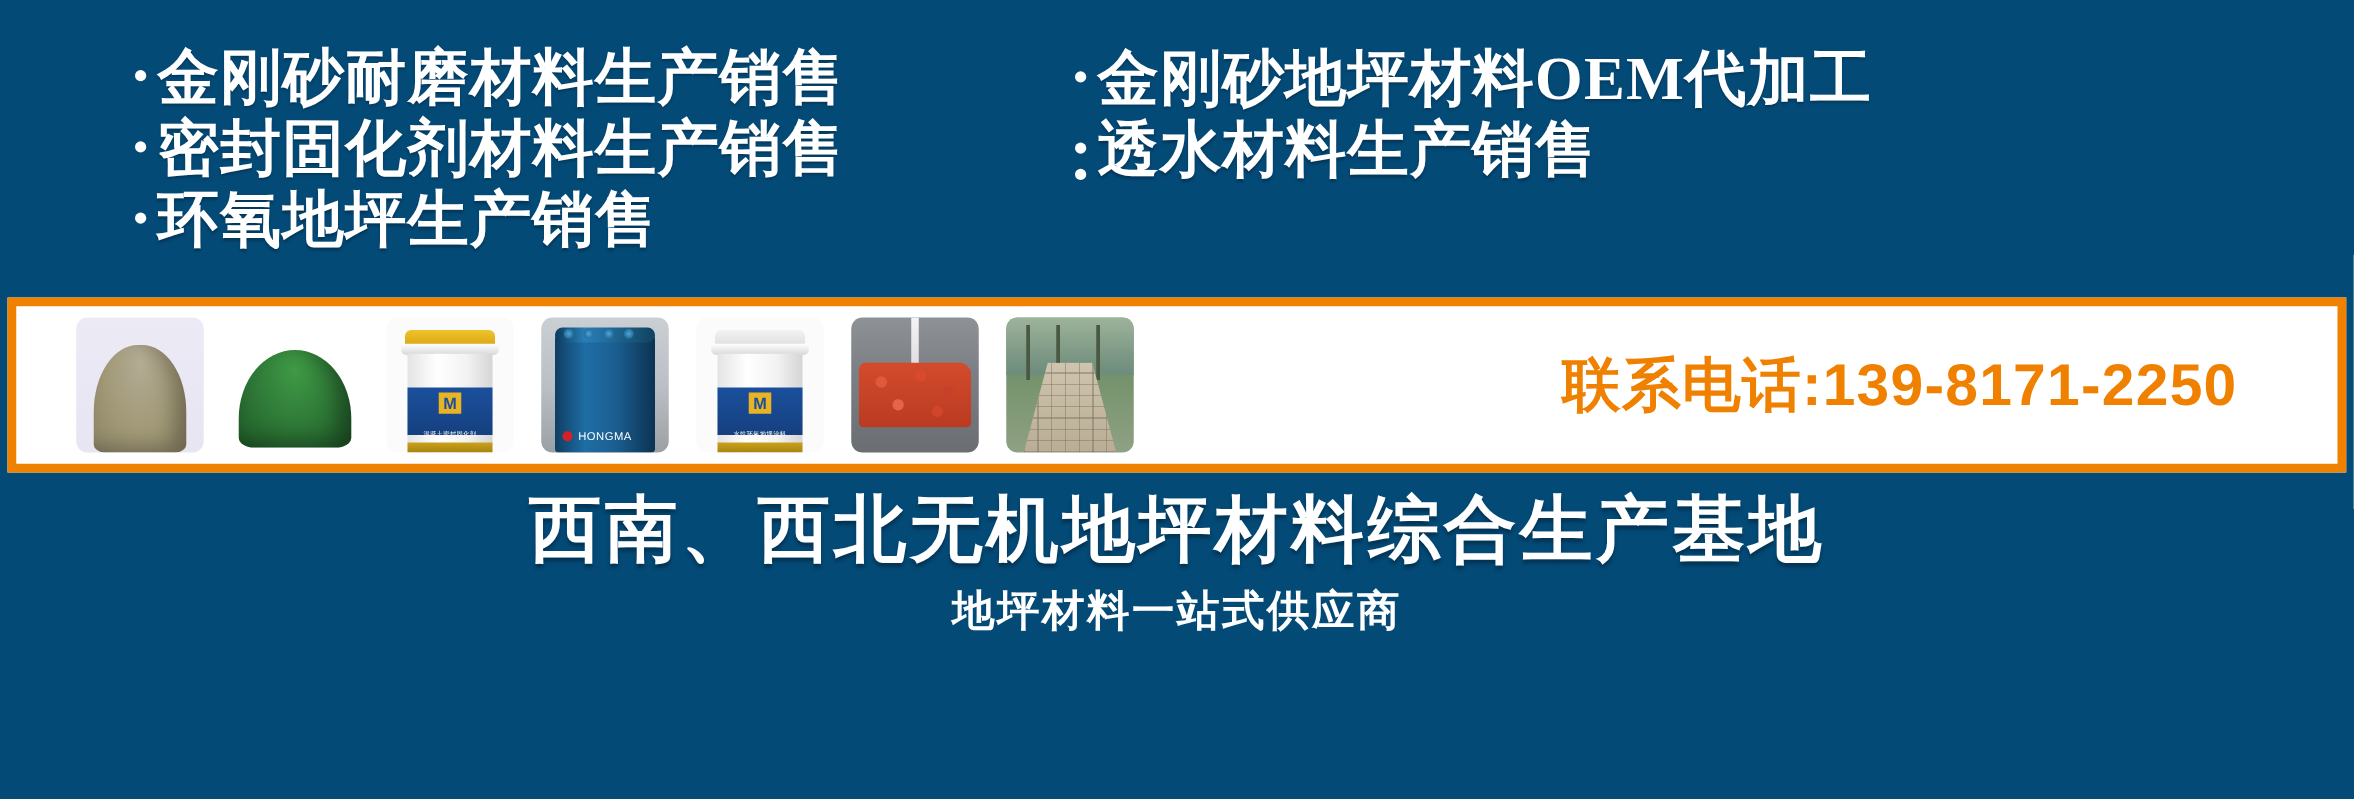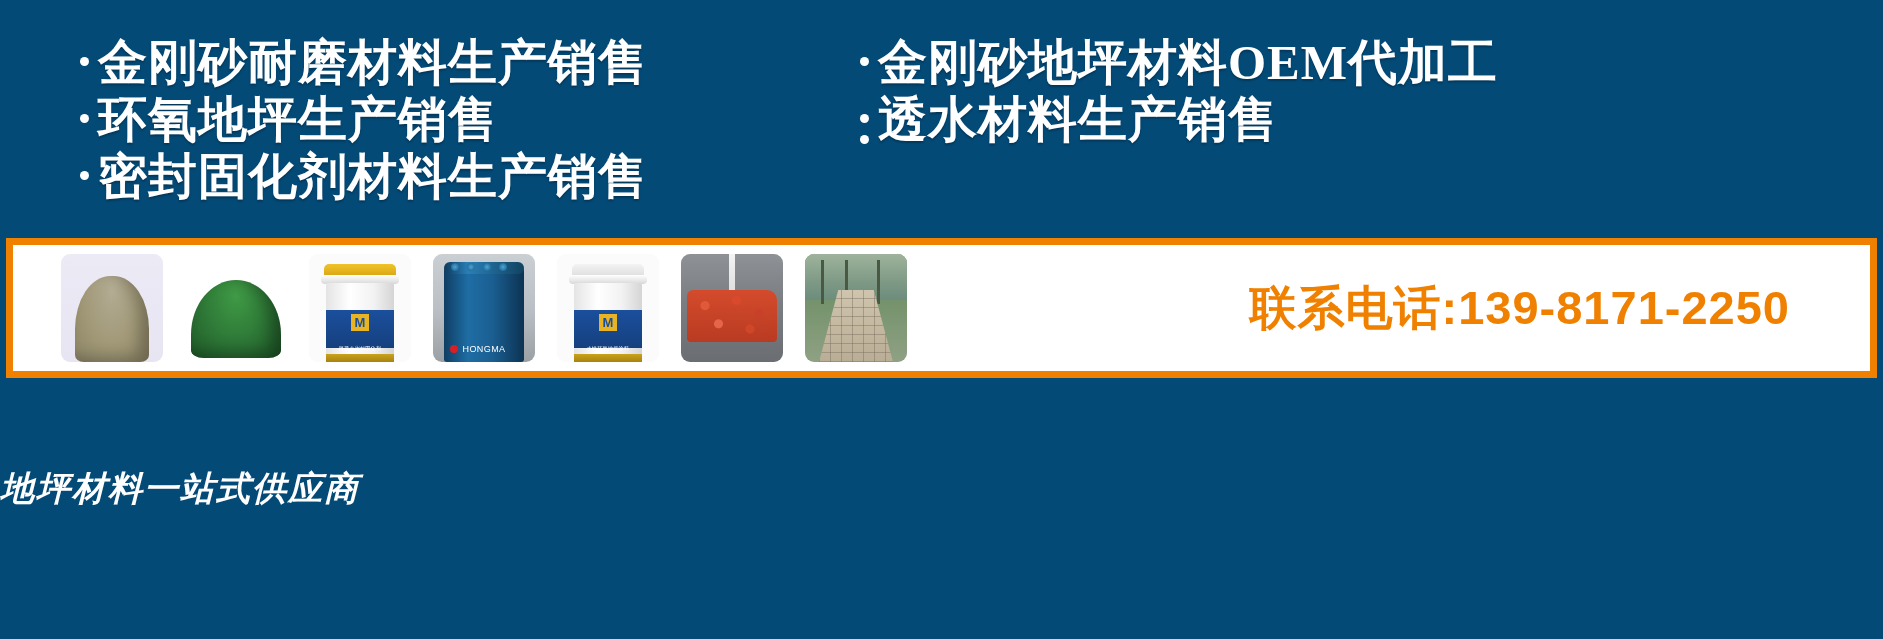--- a/index.html
+++ b/index.html
@@ -28,21 +28,21 @@
     height: 200px;
     display: flex;
   }
 
   .bullet-col {
     display: flex;
     flex-direction: column;
     justify-content: flex-start;
   }
 
-  .bullet-col.left  { width: 740px; padding-left: 80px; }
+  .bullet-col.left  { width: 740px; padding-left: 108px; }
   .bullet-col.right { width: 1020px; padding-left: 120px; font-family: Liberation Serif, serif; }
 
   .bullet-line {
     display: flex;
     align-items: baseline;
     color: #ffffff;
     font-size: 49px;
     font-weight: bold;
     line-height: 57px;
     letter-spacing: 1px;
@@ -238,48 +238,47 @@
     letter-spacing: 3px;
     white-space: nowrap;
     text-shadow: 0 3px 3px rgba(0,0,0,0.3);
   }
 
   .subheadline {
     position: absolute;
     top: 466px;
     left: 0;
     width: 1883px;
-    text-align: left;
+    text-align: center;
     color: #ffffff;
     font-size: 34px;
     font-weight: bold;
     letter-spacing: 2px;
     white-space: nowrap;
-    font-style: italic;
   }
 </style>
 </head>
 <body>
 
 <div id="banner">
 
   <div class="bullets-area">
 
     <div class="bullet-col left">
       <div class="bullet-line">
         <span class="bullet-dot"></span>
         <span>金刚砂耐磨材料生产销售</span>
       </div>
       <div class="bullet-line">
         <span class="bullet-dot"></span>
+        <span>密封固化剂材料生产销售</span>
+      </div>
+      <div class="bullet-line">
+        <span class="bullet-dot"></span>
         <span>环氧地坪生产销售</span>
-      </div>
-      <div class="bullet-line">
-        <span class="bullet-dot"></span>
-        <span>密封固化剂材料生产销售</span>
       </div>
     </div>
 
     <div class="bullet-col right">
       <div class="bullet-line">
         <span class="bullet-dot"></span>
         <span>金刚砂地坪材料OEM代加工</span>
       </div>
       <div class="bullet-line">
         <span class="bullet-dot"></span>
@@ -351,15 +350,16 @@
         <div class="tree" style="left:72px"></div>
         <div class="walk"></div>
       </div>
 
     </div>
 
     <div class="phone">联系电话:139-8171-2250</div>
 
   </div>
 
+  <div class="headline">西南、西北无机地坪材料综合生产基地</div>
   <div class="subheadline">地坪材料一站式供应商</div>
 
 </div>
 
 </body></html>

